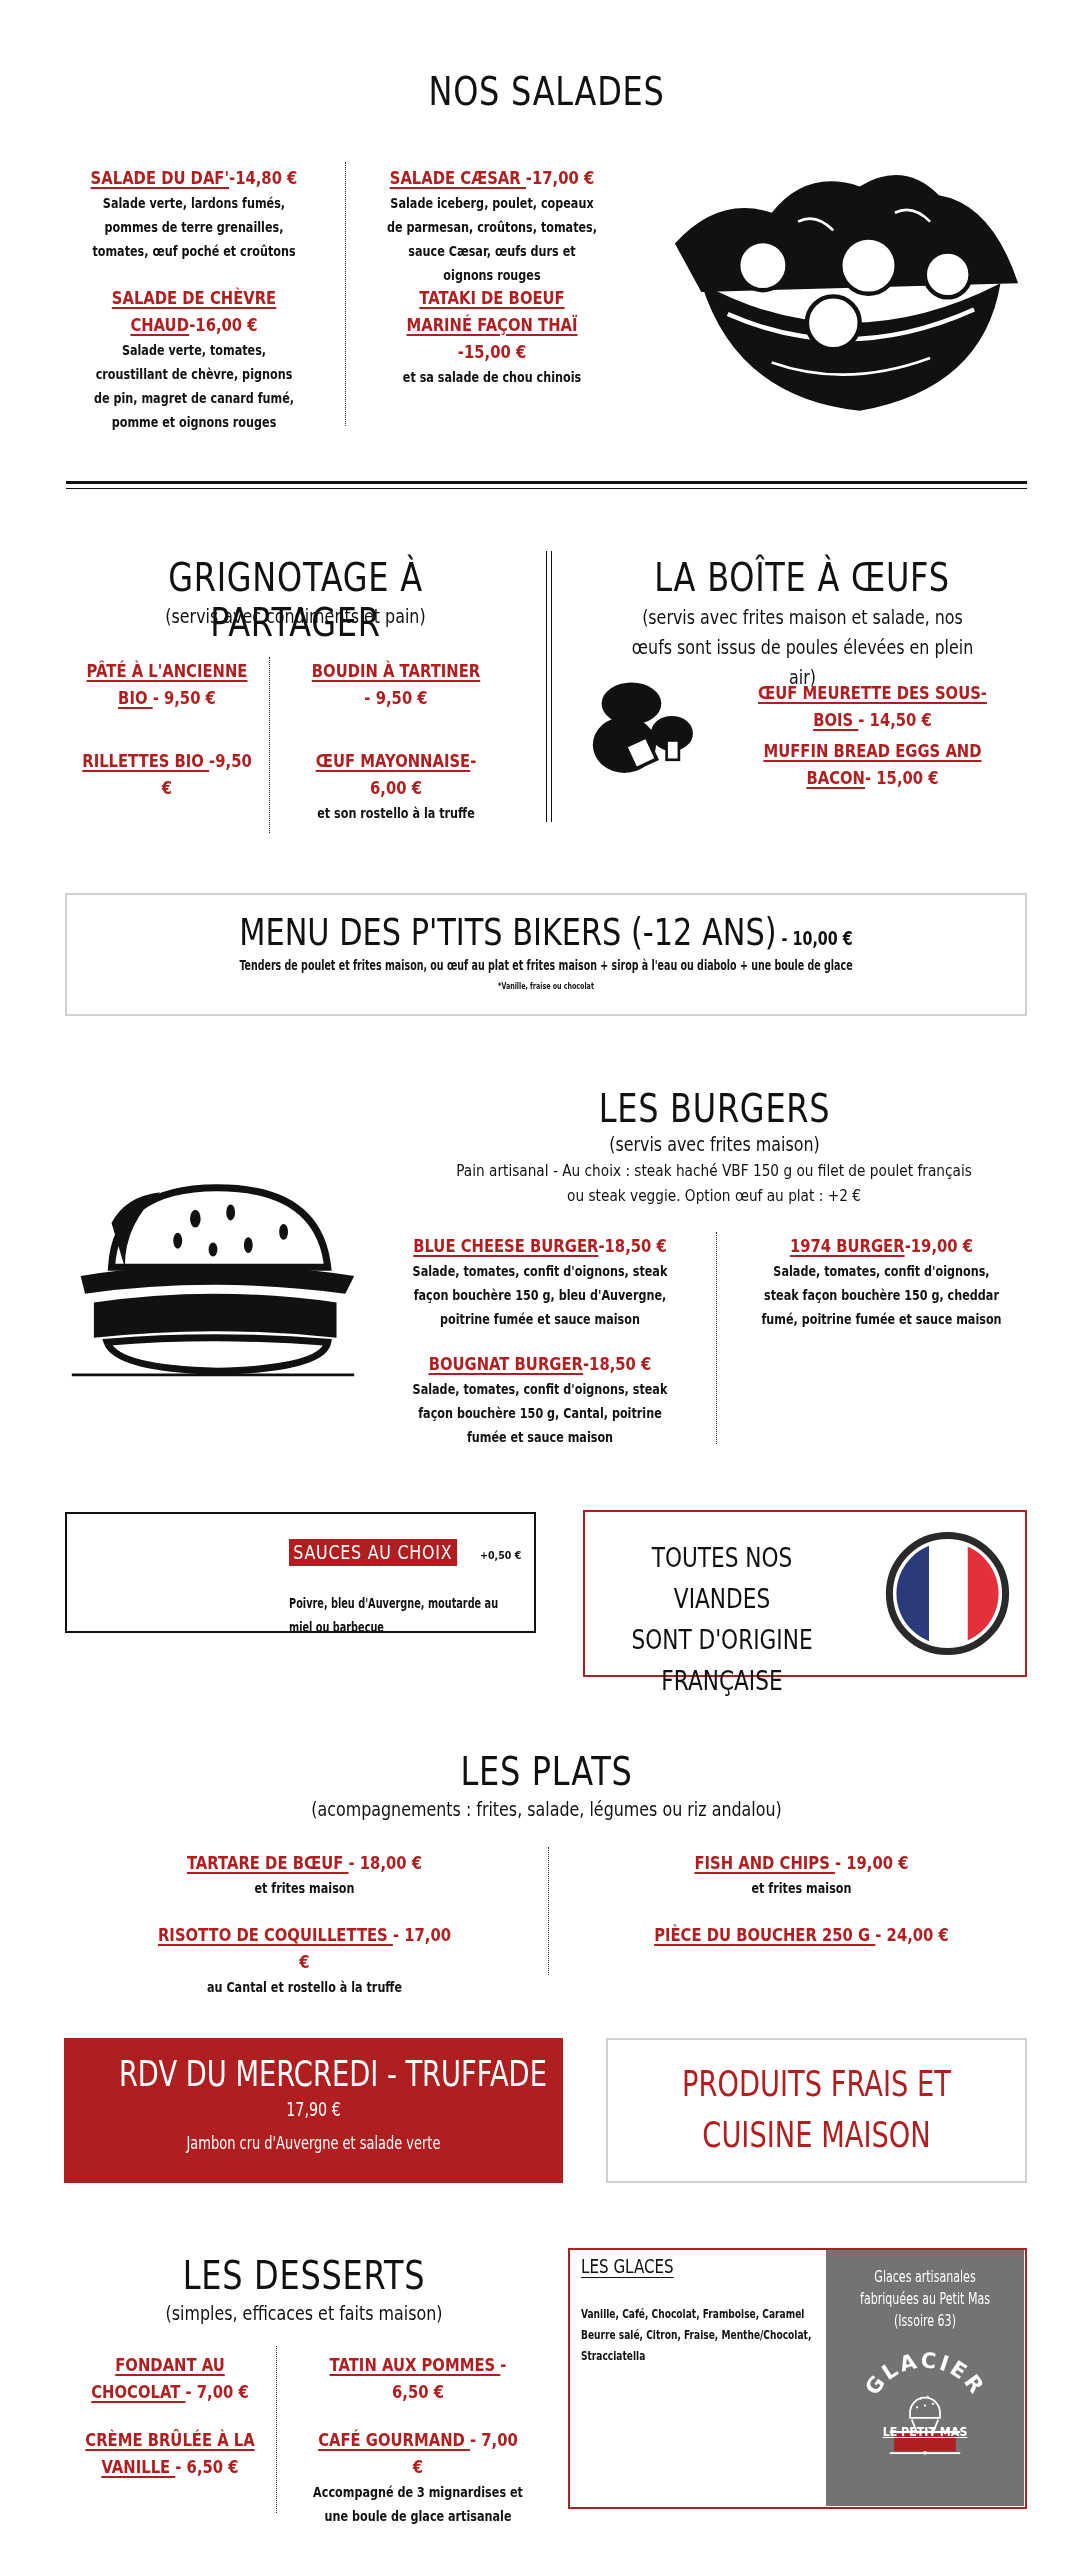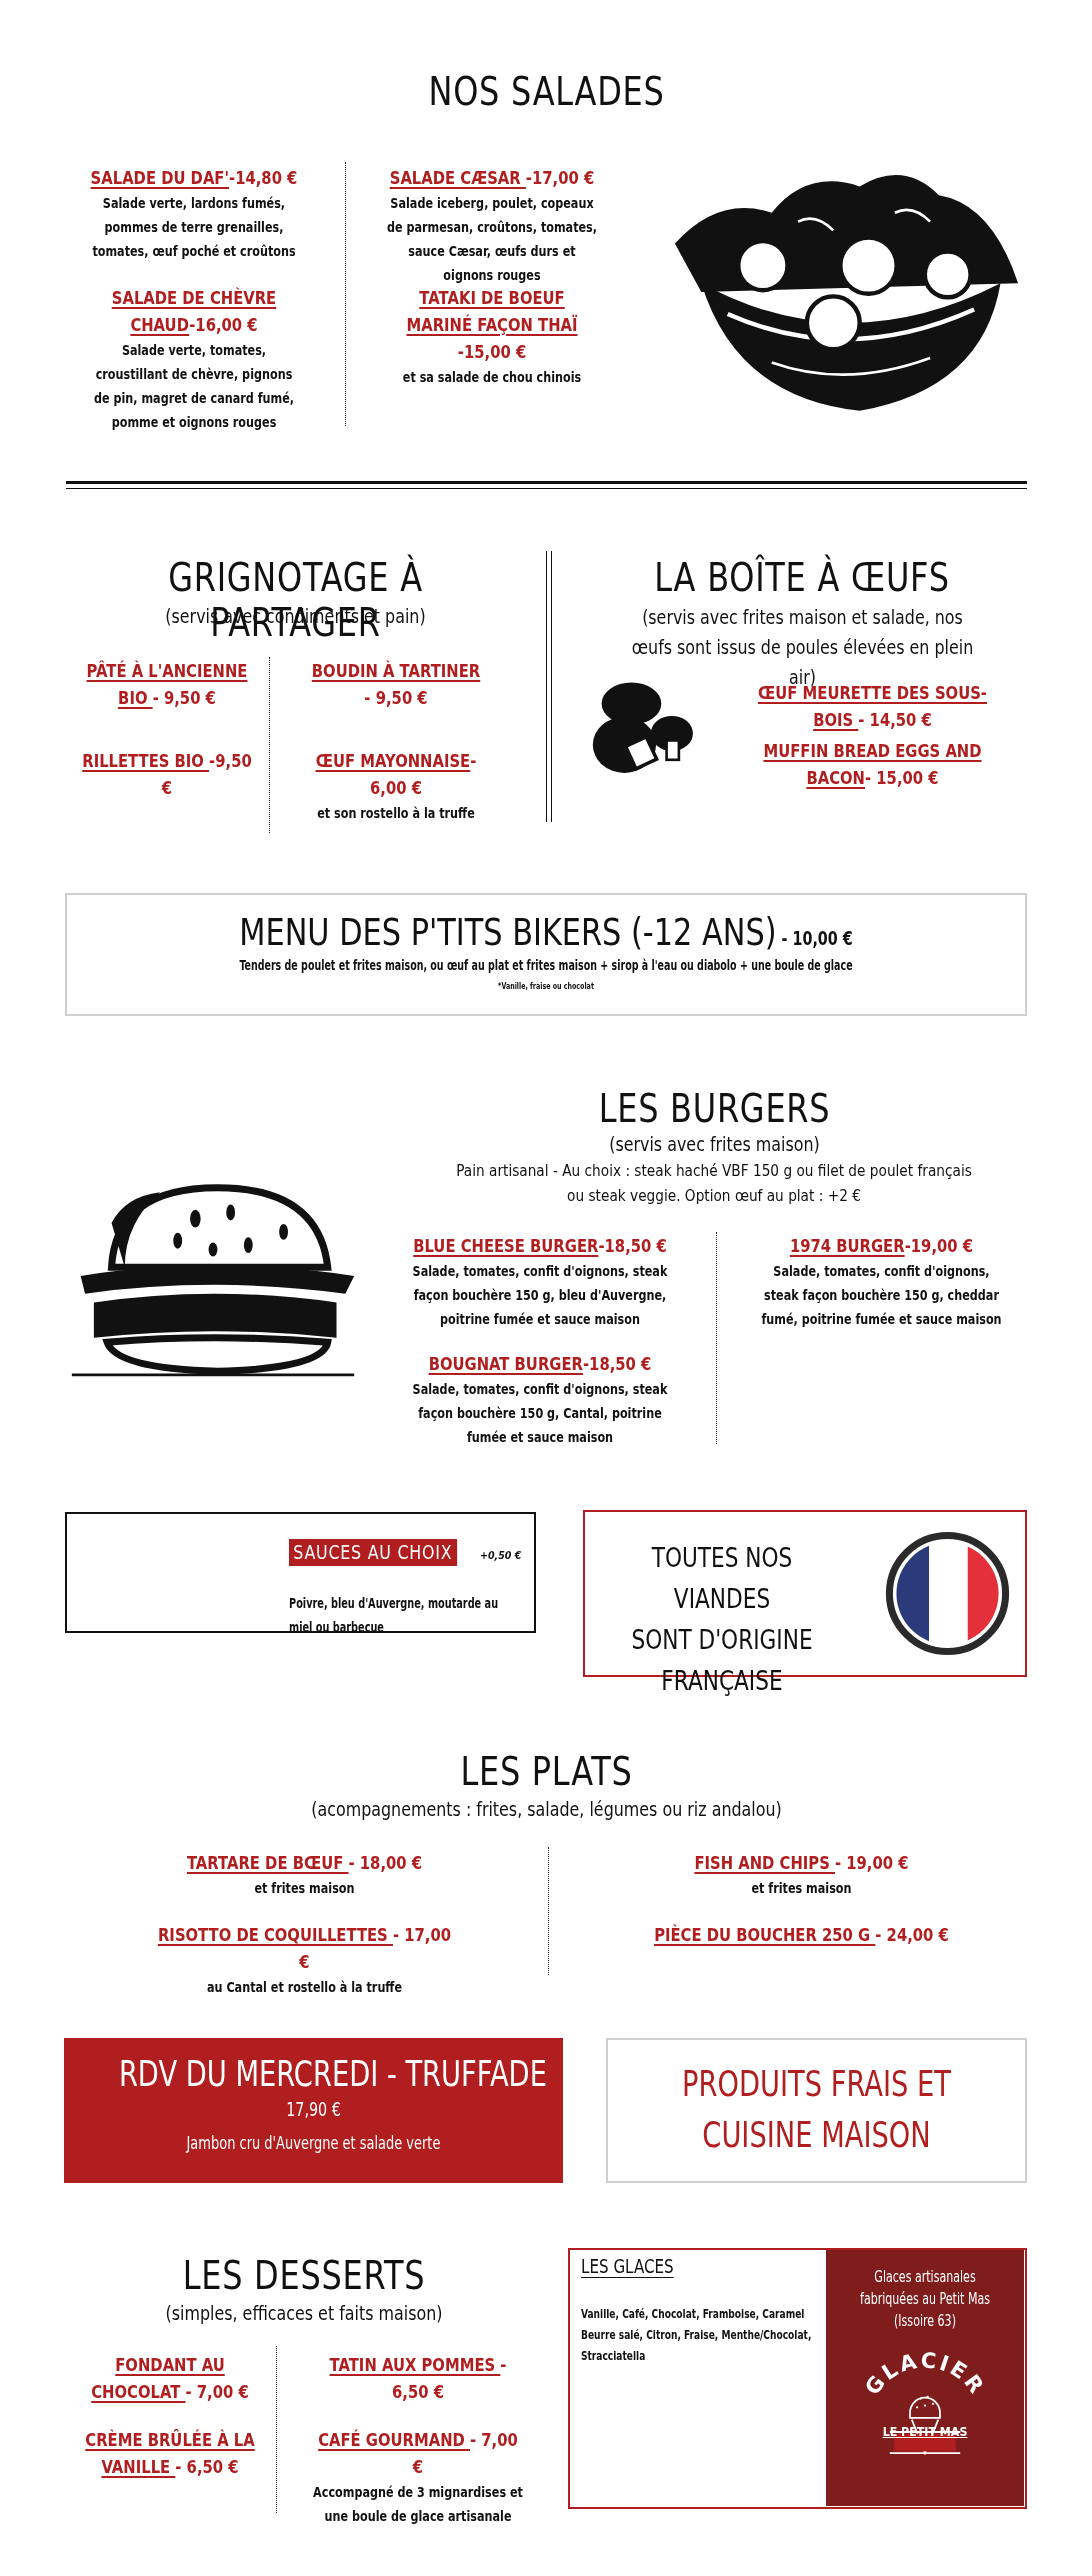--- a/index.html
+++ b/index.html
@@ -139,21 +139,21 @@
 <div class="abs vdot" style="left:716px;top:1232px;height:212px;"></div>
 <div class="abs item" style="left:723px;top:1232px;width:317px;">
   <div class="iname"><span class="u">1974 BURGER</span><span>-19,00 €</span></div>
   <div class="idesc">Salade, tomates, confit d'oignons, steak façon bouchère 150 g, cheddar fumé, poitrine fumée et sauce maison</div>
 </div>
 
 <div class="abs" style="left:65px;top:1512px;width:471px;height:121px;border:2.6px solid #111;">
   <div class="abs" style="left:222px;top:25px;width:247px;">
     <div style="white-space:nowrap;">
       <span class="redtag" style="transform:scaleX(0.82);transform-origin:left;">SAUCES AU CHOIX</span>
-      <span style="font-size:10.6px;font-weight:bold;margin-left:-17.6px;font-style:italic;">+0,50 €</span>
+      <span style="font-size:10.6px;font-weight:bold;margin-left:-17.6px;">+0,50 €</span>
     </div>
     <div style="font-size:13.2px;font-weight:bold;margin-top:26.4px;line-height:24px;transform:scaleX(0.82);transform-origin:left;width:282px;">Poivre, bleu d'Auvergne, moutarde au miel ou barbecue</div>
   </div>
 </div>
 
 <div class="abs" style="left:583px;top:1510px;width:444px;height:167px;border:2.6px double #b01e1f;">
   <div class="abs" style="left:8.8px;top:25px;width:256px;text-align:center;font-size:26.4px;line-height:41px;font-family:'DejaVu Sans',sans-serif;transform:scaleX(0.82);">
     <div>TOUTES NOS VIANDES</div>
     <div>SONT D'ORIGINE</div>
     <div>FRANÇAISE</div>
@@ -224,21 +224,21 @@
 <div class="abs item" style="left:286px;top:2426px;width:264px;">
   <div class="iname"><span class="u">CAFÉ GOURMAND </span><span>- 7,00 €</span></div>
   <div class="idesc">Accompagné de 3 mignardises et une boule de glace artisanale</div>
 </div>
 
 <div class="abs" style="left:568px;top:2248px;width:459px;height:261px;border:2.6px solid #b01e1f;">
   <div class="abs" style="left:10.6px;top:5px;width:238px;">
     <div style="font-size:19.4px;text-decoration:underline;text-underline-offset:3.5px;transform:scaleX(0.78);transform-origin:left;font-family:'DejaVu Sans',sans-serif;">LES GLACES</div>
     <div style="font-size:12.3px;font-weight:bold;line-height:21px;margin-top:26.4px;transform:scaleX(0.82);transform-origin:left;width:282px;">Vanille, Café, Chocolat, Framboise, Caramel Beurre salé, Citron, Fraise, Menthe/Chocolat, Stracciatella</div>
   </div>
-  <div class="abs" style="left:256px;top:0;width:198px;height:256px;background:#7f1d1d;color:#fff;text-align:center;">
+  <div class="abs" style="left:256px;top:0;width:198px;height:256px;background:#737373;color:#fff;text-align:center;">
     <div style="font-size:15px;line-height:22px;margin-top:16px;transform:scaleX(0.82);padding:0 5.3px;">Glaces artisanales fabriquées au Petit Mas (Issoire 63)</div>
     <div style="position:relative;width:132px;height:132px;margin:12.3px auto 0;">
       <svg width="132" height="132" viewBox="0 0 150 150">
         <defs>
             <path id="arc" d="M20 60 A60 55 0 0 1 130 60"></path>
           </defs>
         <text font-family="DejaVu Sans, sans-serif" font-weight="bold" font-size="24" fill="#fff" letter-spacing="3"><textPath href="#arc" startOffset="50%" text-anchor="middle">GLACIER</textPath></text>
         <path d="M58 78 A17 17 0 1 1 92 78 L92 84 L58 84 Z" fill="none" stroke="#fff" stroke-width="2"></path>
         <path d="M60 86 L75 124 L90 86" fill="none" stroke="#fff" stroke-width="2"></path>
         <line x1="35" y1="100" x2="115" y2="100" stroke="#fff" stroke-width="2"></line>

